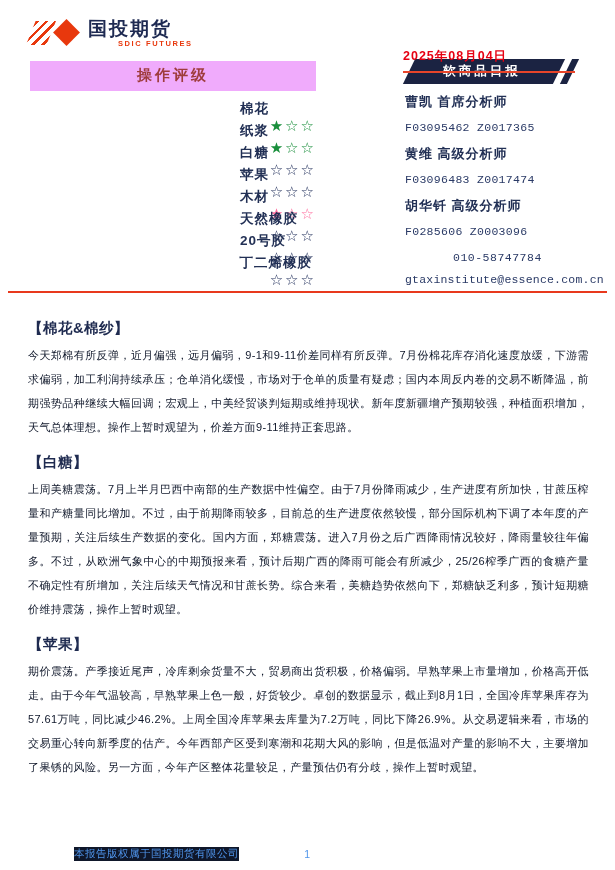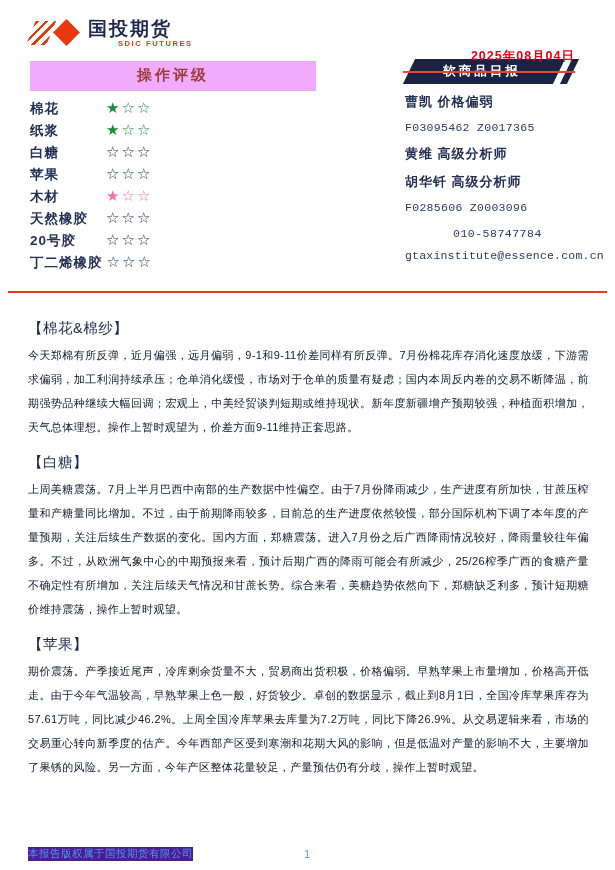--- a/index.html
+++ b/index.html
@@ -29,59 +29,59 @@
   
   .banner { position:absolute; left:403px; top:19px; width:172px; height:25px;margin-top:40px; }
   .banner-bg { position:absolute; left:6px; right:16px; top:0; bottom:0; background:#1b2342; transform:skewX(-26deg); }
   .banner-tail { position:absolute; right:2px; top:0; bottom:0; width:7px; background:#1b2342; transform:skewX(-26deg); }
   .banner-label {
     position:absolute; left:0; right:14px; top:0; bottom:0;
     display:flex; align-items:center; justify-content:center;
     color:#ffffff; font-size:12.5px; font-weight:bold; letter-spacing:3px;
   }
   .date-block {
-    position:absolute; left:403px; top:48px; width:172px; text-align:right;
+    position:absolute; left:403px; top:48px; width:172px; text-align:left;
     color:#e60012; font-size:12.5px; font-weight:bold; letter-spacing:1px;
     padding-bottom:6px; border-bottom:2px solid #e8452a;
   }
   
   .ratings { position:absolute; left:30px; top:61px; width:286px; }
   .ratings-title {
     background:#f0abfc; color:#9e3c3c; text-align:center;
     font-size:15px; font-weight:bold; letter-spacing:3px; padding:5px 0 6px;
   }
   .ratings-list { margin-top:9px; }
-  .rating-row { display:flex; align-items:flex-start; height:22px; }
+  .rating-row { display:flex; align-items:flex-end; height:22px;flex-direction:column; }
   .rating-name { min-width:76px; font-size:13.5px; font-weight:bold; color:#223055; letter-spacing:1px; padding-right:4px; white-space:nowrap; }
   .rating-stars { font-size:15px; letter-spacing:2px; line-height:1; }
   
   .analysts { position:absolute; left:405px; top:93px; width:205px; }
   .an-name { font-size:13px; font-weight:bold; color:#223055; letter-spacing:1px; margin-bottom:10px; }
   .an-codes { font-family:"Liberation Mono", monospace; font-size:11.5px; color:#2a3a66; margin-bottom:11px; letter-spacing:0.3px; }
   .an-contact { margin-top:13px; font-family:"Liberation Mono", monospace; font-size:11.5px; color:#2a3a66; }
   .an-phone { margin-bottom:9px; letter-spacing:0.5px;margin-left:48px; }
   .an-email { letter-spacing:0.2px; }
   
   .divider { position:absolute; left:8px; right:8px; top:291px; border-top:2.5px solid #e8391d; }
   
   .sections { position:absolute; left:28px; top:306px; width:561px; }
   .section { margin-bottom:6px; }
-  .section-title { font-size:14.5px; font-weight:normal; color:#1f2b50; letter-spacing:0.5px; margin:13px 0 6px; }
+  .section-title { font-size:14.5px; font-weight:bold; color:#1f2b50; letter-spacing:0.5px; margin:13px 0 6px; }
   .section-body {
     font-size:11px; color:#0f172a; line-height:2.18; letter-spacing:0.4px;
     text-align:justify; text-justify:inter-ideograph;
   }
   
   .footer {
     position:absolute; left:28px; right:28px; bottom:9px;
     display:flex; justify-content:space-between; align-items:center;
     color:#4f94ea; font-size:10.5px; letter-spacing:0.5px;
   }
   .footer-page { position:absolute; left:0; right:0; text-align:center; }
-  .footer-left, .footer-right { position:relative; z-index:1; background:#4c1d95; }
+  .footer-left, .footer-right { position:relative; z-index:1; background:#0f172a;margin-left:46px; }
 </style>
 </head>
 <body>
 
 <div class="page">
 
   <div class="logo">
     <div class="logo-mark">
       <div class="logo-stripes"></div>
       <div class="logo-diamond"></div>
@@ -140,26 +140,27 @@
   <div class="rating-row">
     <span class="rating-name">丁二烯橡胶</span>
     <span class="rating-stars" style="color: rgb(37, 51, 94);">☆☆☆</span>
   </div>
 </div>
   </div>
 
   <div class="analysts" id="analysts-block">
 
   <div>
-    <div class="an-name">曹凯 价格偏弱</div>
+    <div class="an-name">曹凯 首席分析师</div>
     <div class="an-codes">F03095462 Z0017365</div>
   </div>
 
   <div>
     <div class="an-name">黄维 高级分析师</div>
+    <div class="an-codes">F03096483 Z0017474</div>
   </div>
 
   <div>
     <div class="an-name">胡华钎 高级分析师</div>
     <div class="an-codes">F0285606 Z0003096</div>
   </div>
 <div class="an-contact">
       <div class="an-phone">010-58747784</div>
       <div class="an-email">gtaxinstitute@essence.com.cn</div>
     </div>

